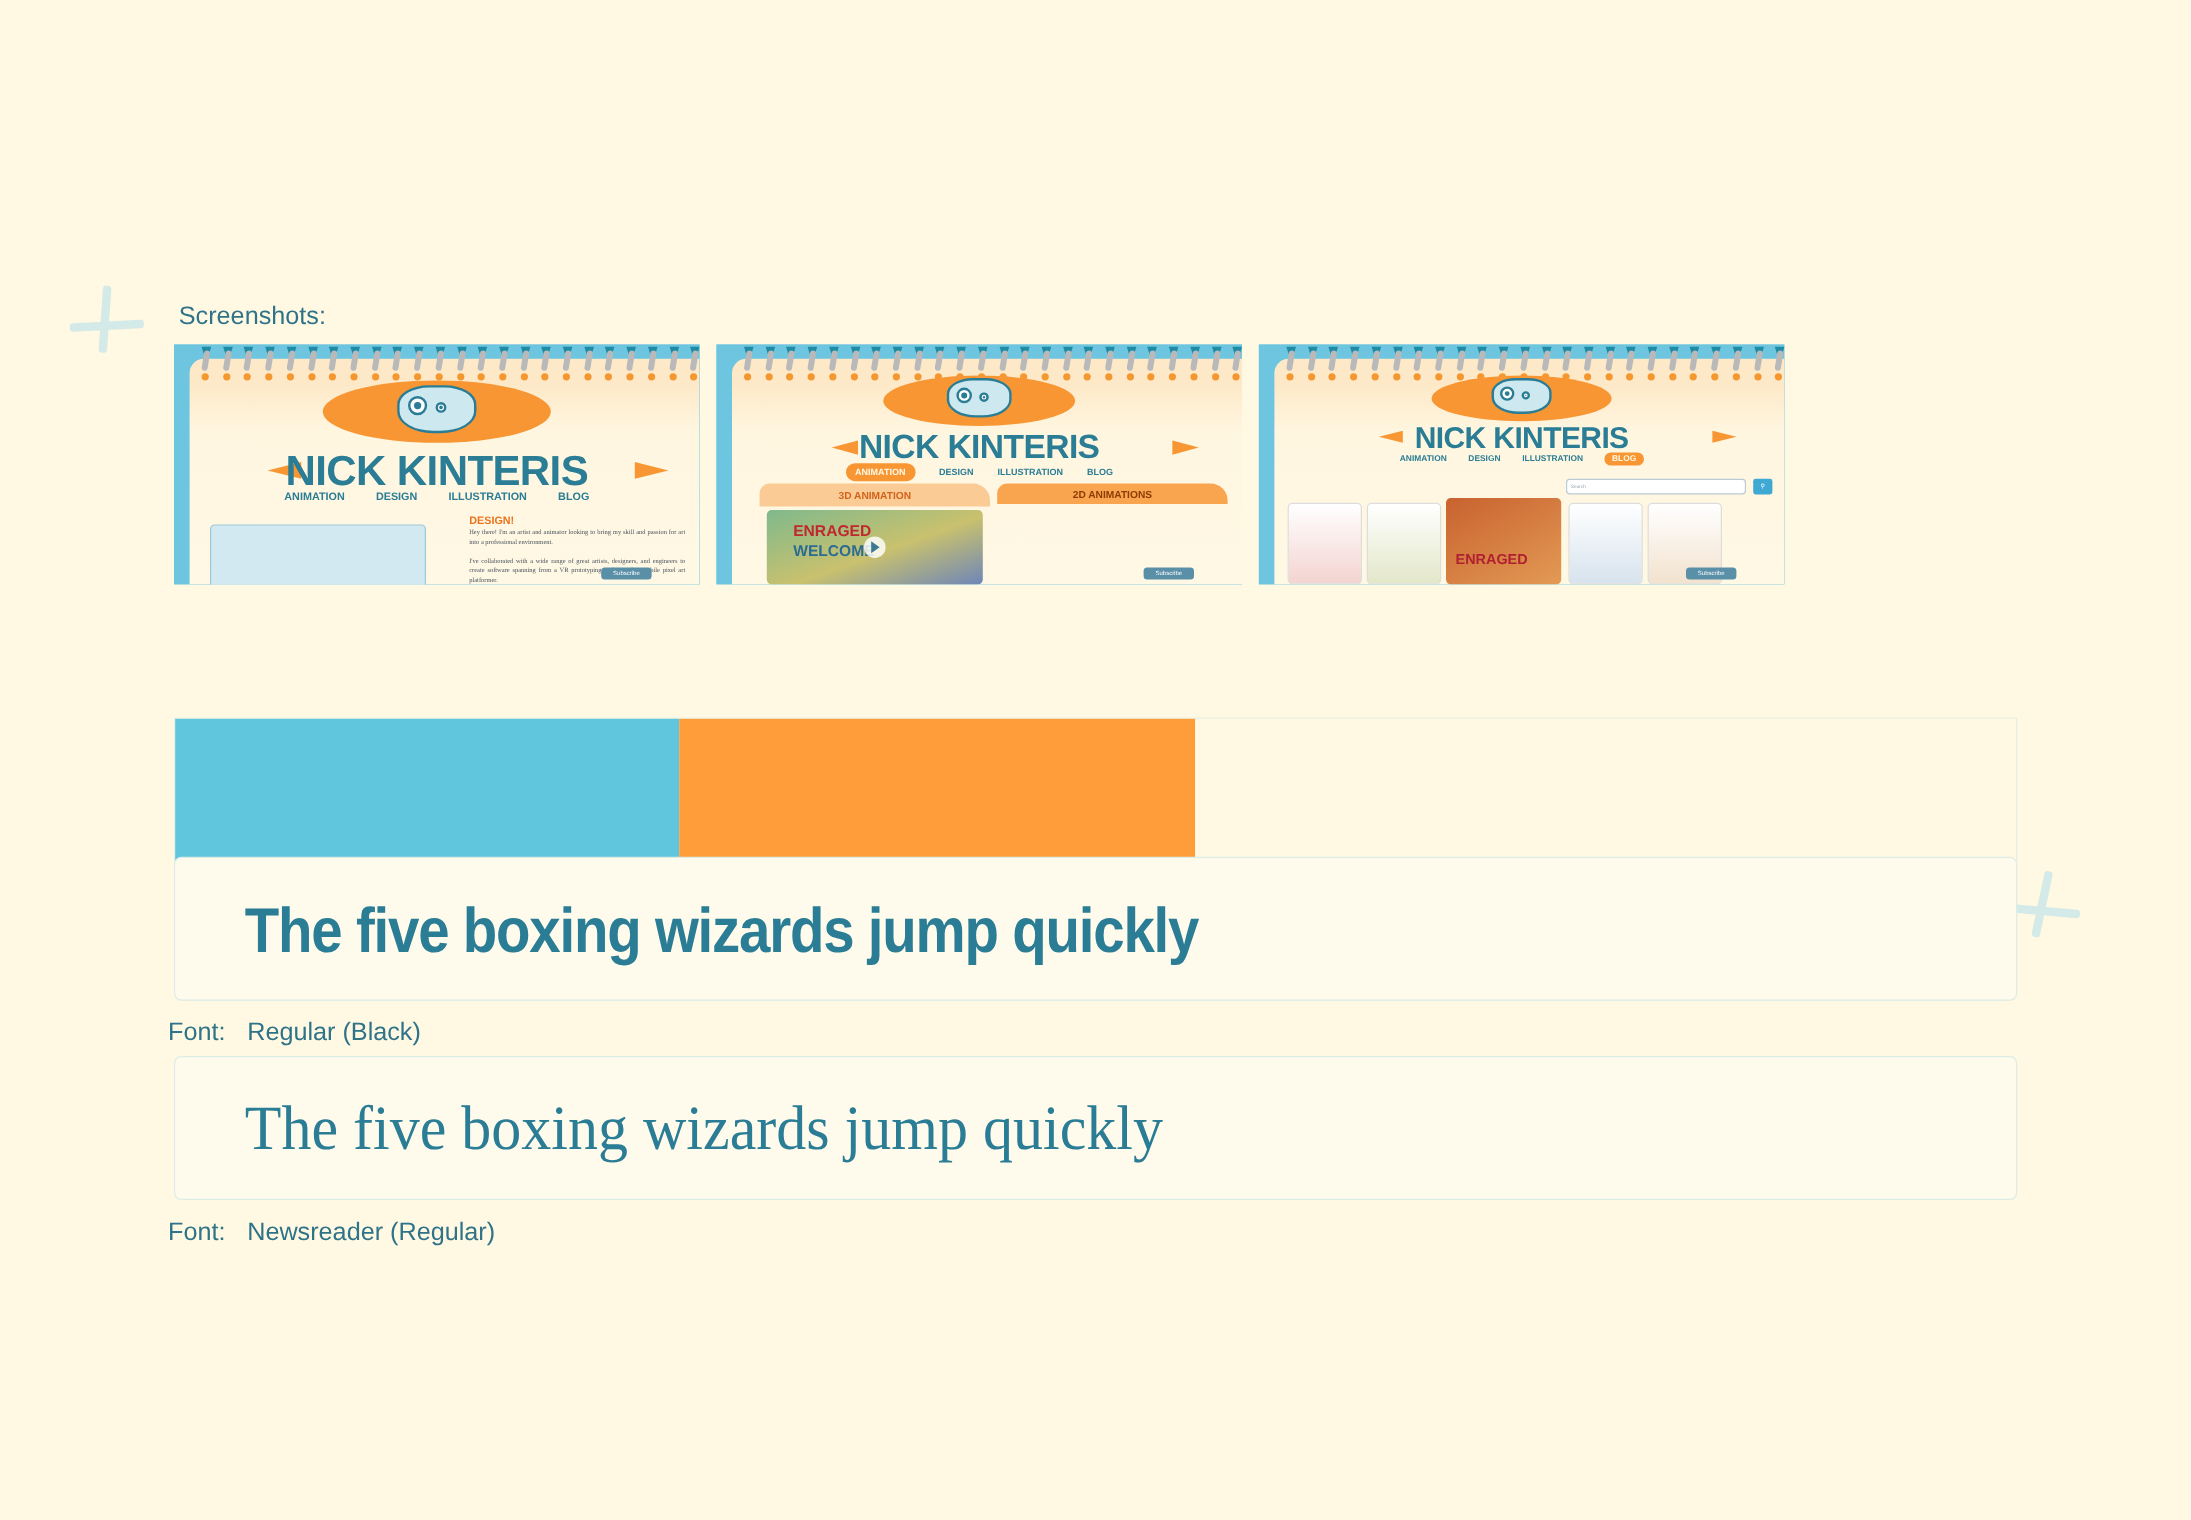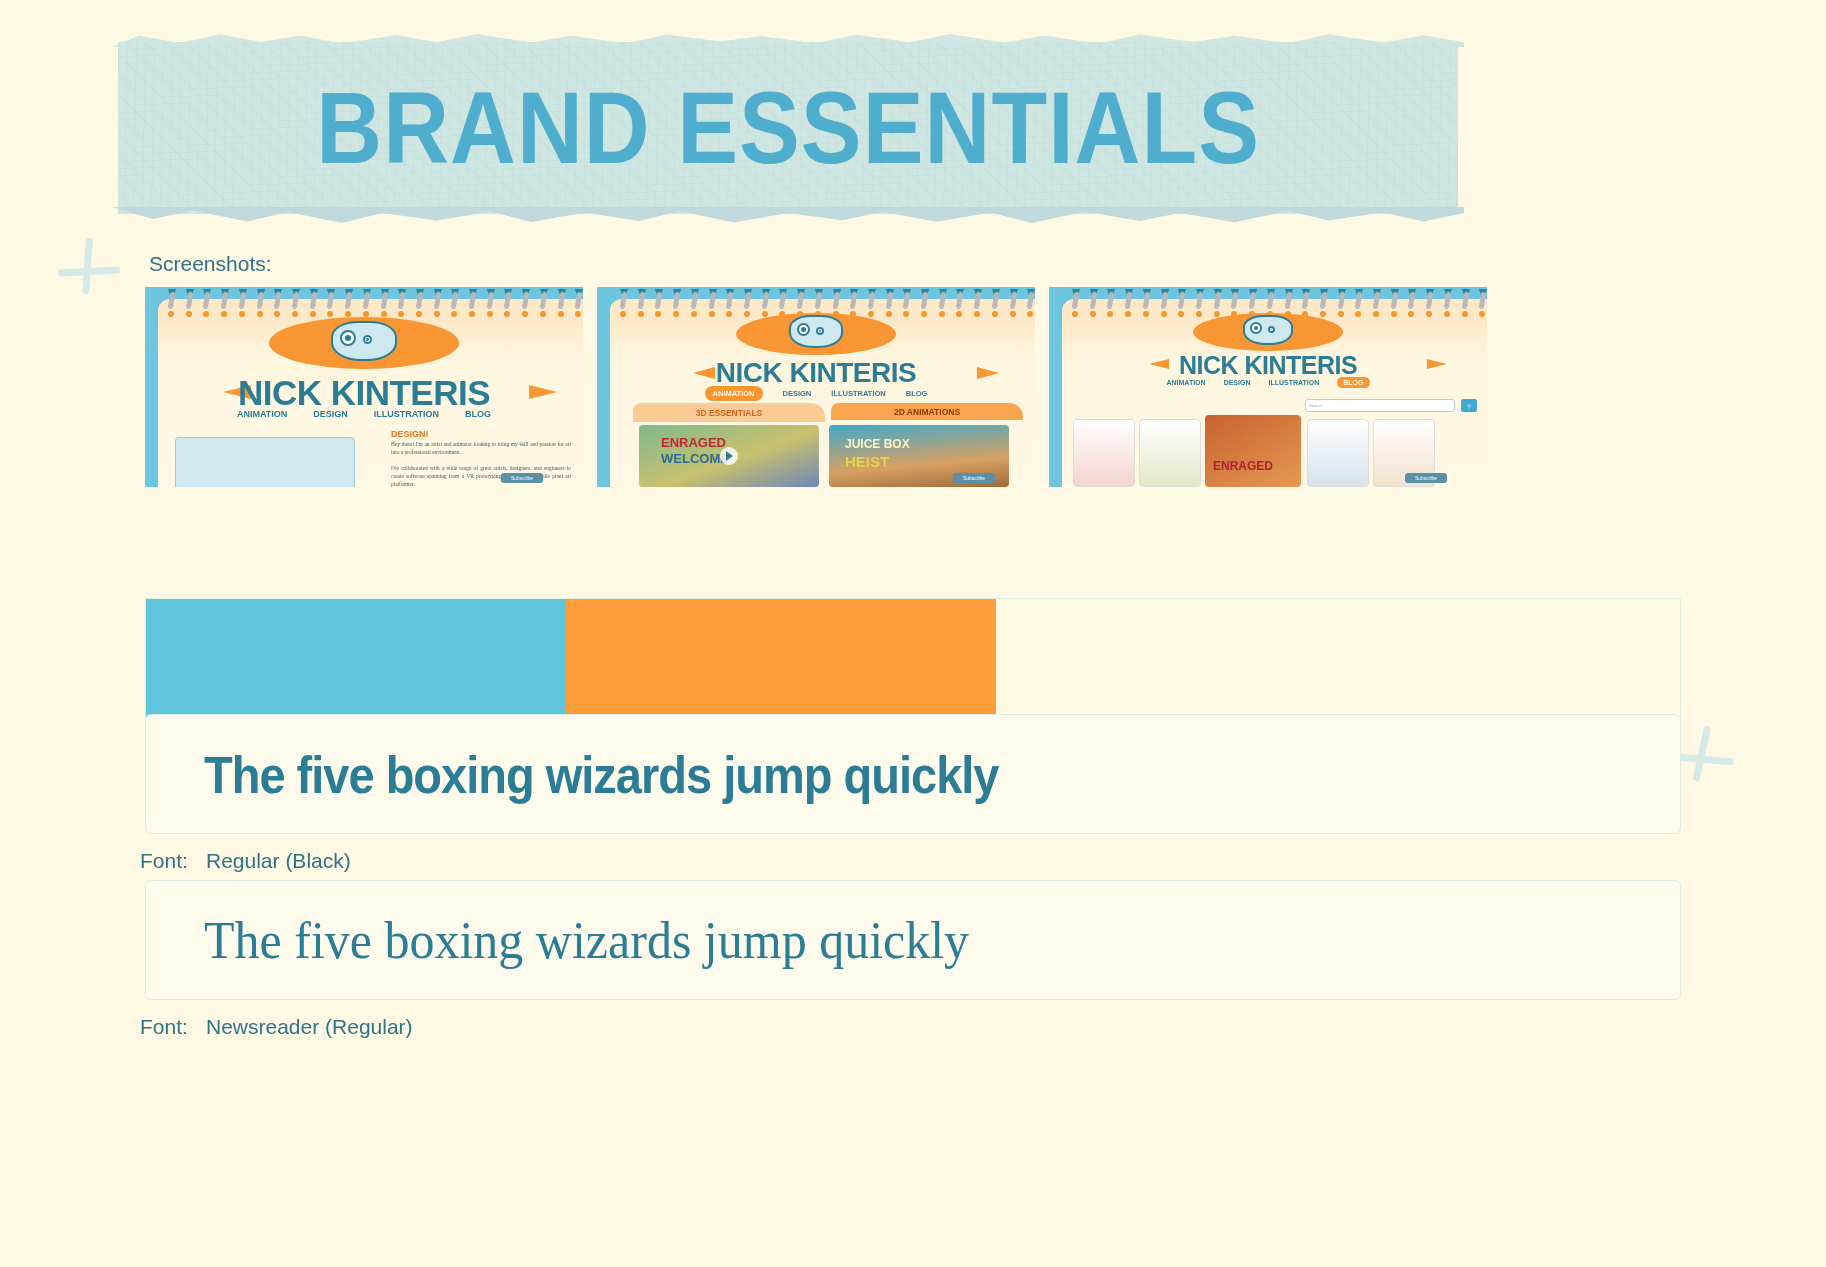--- a/index.html
+++ b/index.html
@@ -220,24 +220,20 @@
 
   <div class="plus" id="plus-left">
     <span class="v"></span>
       <span class="h"></span>
   </div>
   <div class="plus" id="plus-right">
     <span class="v"></span>
       <span class="h"></span>
   </div>
 
-  <div class="banner">
-    <div class="banner-texture"></div>
-    <div class="banner-title">BRAND ESSENTIALS</div>
-  </div>
 
   <div class="label" id="screenshots-label">Screenshots:</div>
 
   <div class="shots">
 
     <div class="shot">
       <div class="browser">
         <div class="paper"></div>
         <div class="spiral">
             <i style="left: 10px;"></i>
@@ -395,34 +391,30 @@
           <div class="brandname" style="font-size:28px;">NICK KINTERIS</div>
         </div>
         <div class="navrow" style="top:99px;left:0;right:0;gap:20px;font-size:7.5px;align-items:center;">
           <span class="pill" style="padding:3px 8px;">ANIMATION</span>
           <span>DESIGN</span>
           <span>ILLUSTRATION</span>
           <span>BLOG</span>
         </div>
 
         <div class="tabs" style="left:36px;top:116px;width:390px;">
-          <div class="tab" style="width:192px;height:19px;font-size:8.5px;">3D ESSENTIALS</div>
+          <div class="tab" style="width:192px;height:19px;font-size:8.5px;">3D ANIMATION</div>
           <div class="tab alt" style="width:192px;height:17px;font-size:8.5px;">2D ANIMATIONS</div>
         </div>
 
         <div class="vidcard" style="left:42px;top:138px;width:180px;height:62px;background:linear-gradient(160deg,#7FB98C,#C9C16E 55%,#6E86B8);">
           <div class="vidtitle" style="left:22px;top:10px;font-size:13px;color:#C02830;">ENRAGED</div>
           <div class="vidtitle" style="left:22px;top:26px;font-size:13px;color:#2C6C93;">WELCOME</div>
           <div class="playbtn"></div>
         </div>
 
-        <div class="vidcard" style="left:232px;top:138px;width:180px;height:62px;background:linear-gradient(175deg,#3FA9C9,#D9A063 62%,#9C6A3C);">
-          <div class="vidtitle" style="left:16px;top:12px;font-size:12px;color:#FFF2C8;">JUICE BOX</div>
-          <div class="vidtitle" style="left:16px;top:28px;font-size:15px;color:#E8D24A;">HEIST</div>
-        </div>
 
         <div class="subscribe" style="left:356px;top:186px;width:42px;height:10px;font-size:5px;">Subscribe</div>
       </div>
     </div>
 
     <div class="shot">
       <div class="browser">
         <div class="paper"></div>
         <div class="spiral">
             <i style="left: 10px;"></i>

